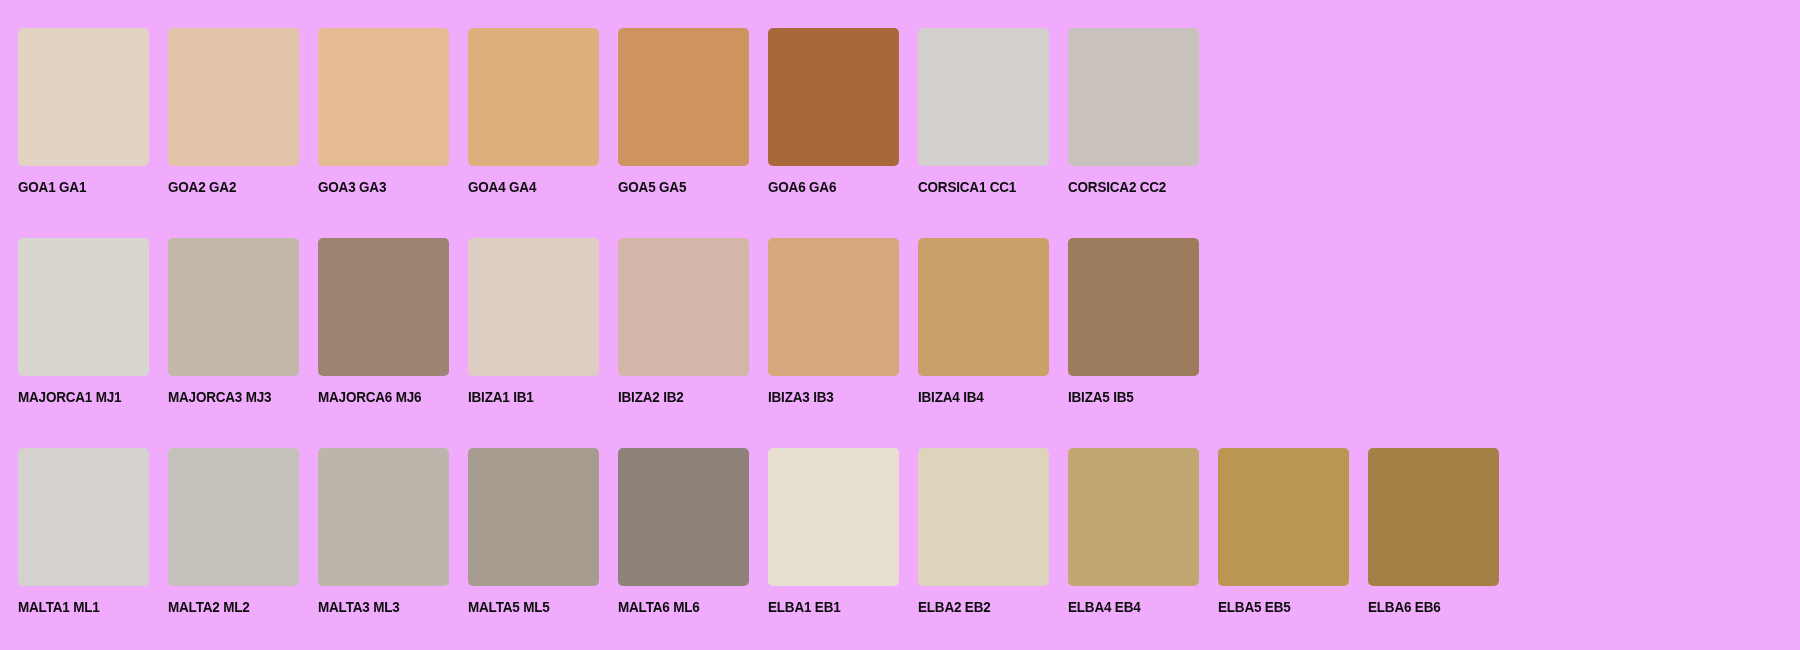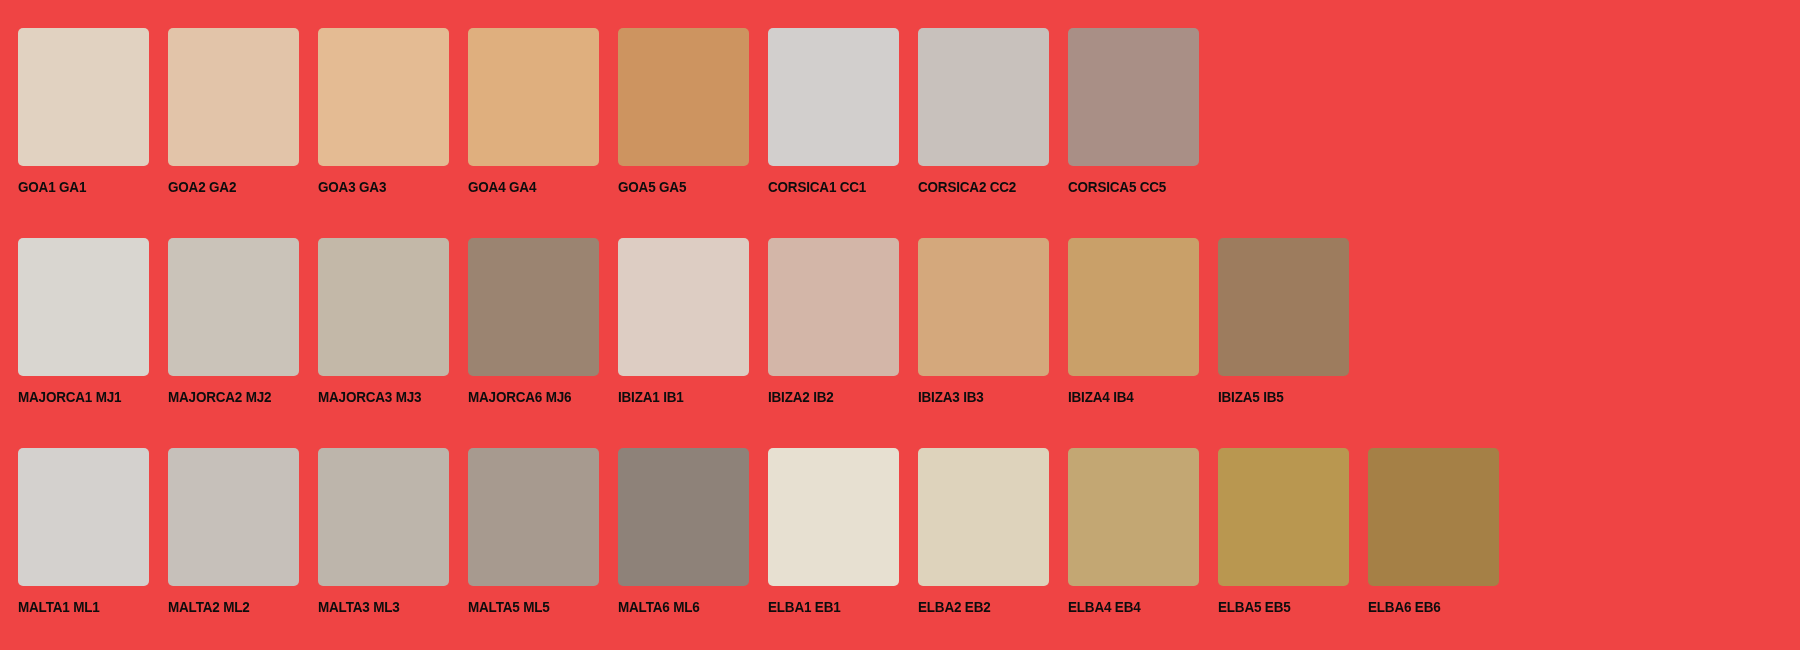--- a/index.html
+++ b/index.html
@@ -10,21 +10,21 @@
   body {
     width: 1800px;
     height: 650px;
     font-family: "Liberation Sans", sans-serif;
     overflow: hidden;
   }
   #palette-page {
     position: relative;
     width: 1800px;
     height: 650px;
-    background: #ef4444;
+    background: #f0abfc;
     box-sizing: border-box;
     padding: 0;
   }
   .palette-row {
     position: relative;
     display: flex;
     flex-direction: row;
     width: 1800px;
     height: 210px;
     box-sizing: border-box;
@@ -81,41 +81,37 @@
     </div>
     <div class="swatch-cell">
       <div class="swatch-chip" style="background-color: rgb(223, 175, 126);"></div>
       <div class="swatch-label">GOA4 GA4</div>
     </div>
     <div class="swatch-cell">
       <div class="swatch-chip" style="background-color: rgb(205, 148, 96);"></div>
       <div class="swatch-label">GOA5 GA5</div>
     </div>
     <div class="swatch-cell">
+      <div class="swatch-chip" style="background-color: rgb(169, 104, 58);"></div>
+      <div class="swatch-label">GOA6 GA6</div>
+    </div>
+    <div class="swatch-cell">
       <div class="swatch-chip" style="background-color: rgb(210, 207, 205);"></div>
       <div class="swatch-label">CORSICA1 CC1</div>
     </div>
     <div class="swatch-cell">
       <div class="swatch-chip" style="background-color: rgb(200, 193, 188);"></div>
       <div class="swatch-label">CORSICA2 CC2</div>
     </div>
-    <div class="swatch-cell">
-      <div class="swatch-chip" style="background-color: rgb(169, 143, 134);"></div>
-      <div class="swatch-label">CORSICA5 CC5</div>
-    </div>
   </div>
 
   <div class="palette-row">
     <div class="swatch-cell">
       <div class="swatch-chip" style="background-color: rgb(217, 214, 208);"></div>
       <div class="swatch-label">MAJORCA1 MJ1</div>
-    </div>
-    <div class="swatch-cell">
-      <div class="swatch-chip" style="background-color: rgb(202, 195, 185);"></div>
-      <div class="swatch-label">MAJORCA2 MJ2</div>
     </div>
     <div class="swatch-cell">
       <div class="swatch-chip" style="background-color: rgb(195, 184, 168);"></div>
       <div class="swatch-label">MAJORCA3 MJ3</div>
     </div>
     <div class="swatch-cell">
       <div class="swatch-chip" style="background-color: rgb(155, 132, 113);"></div>
       <div class="swatch-label">MAJORCA6 MJ6</div>
     </div>
     <div class="swatch-cell">

